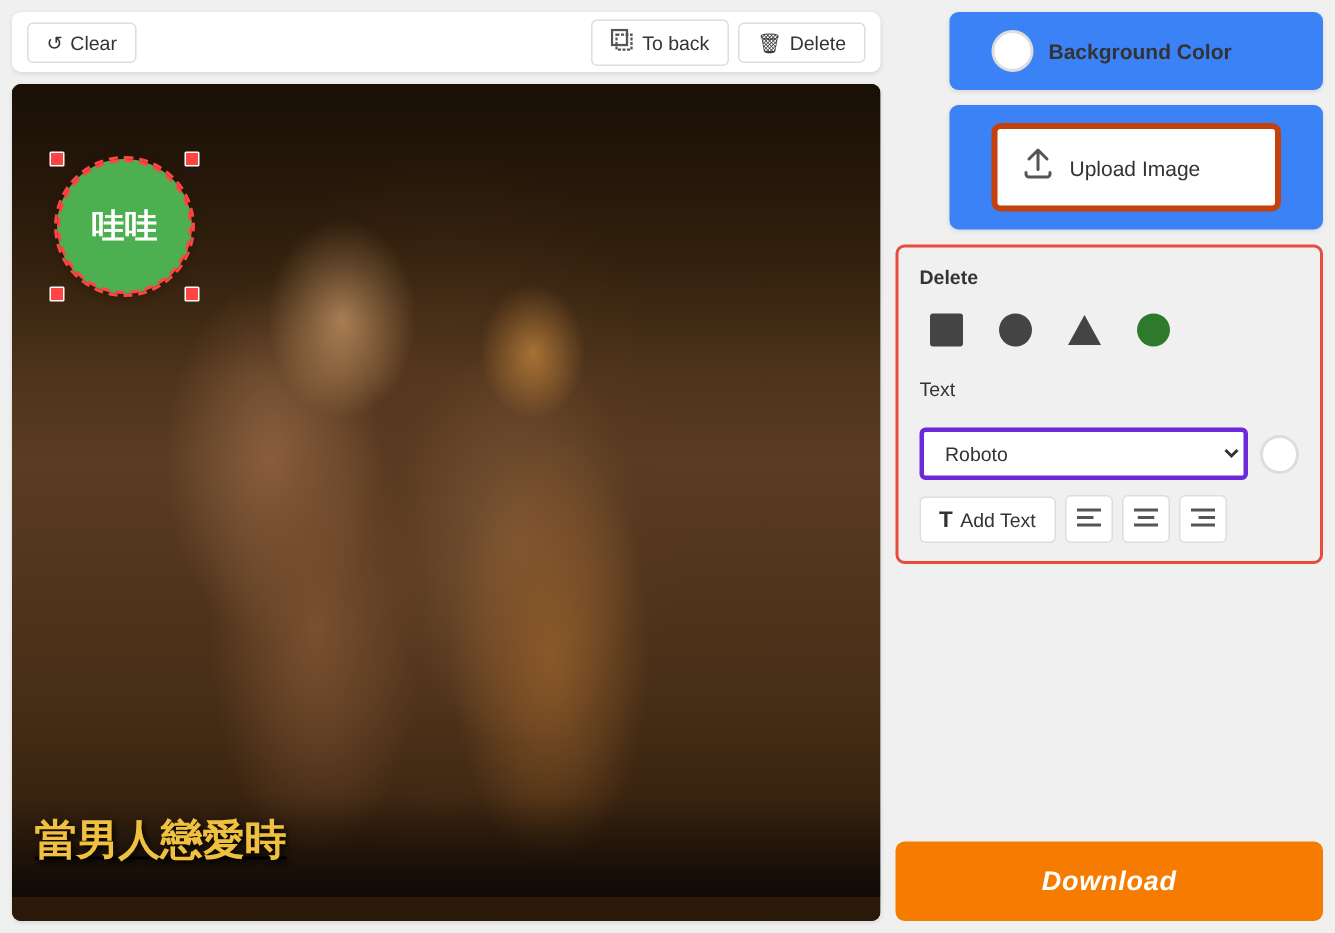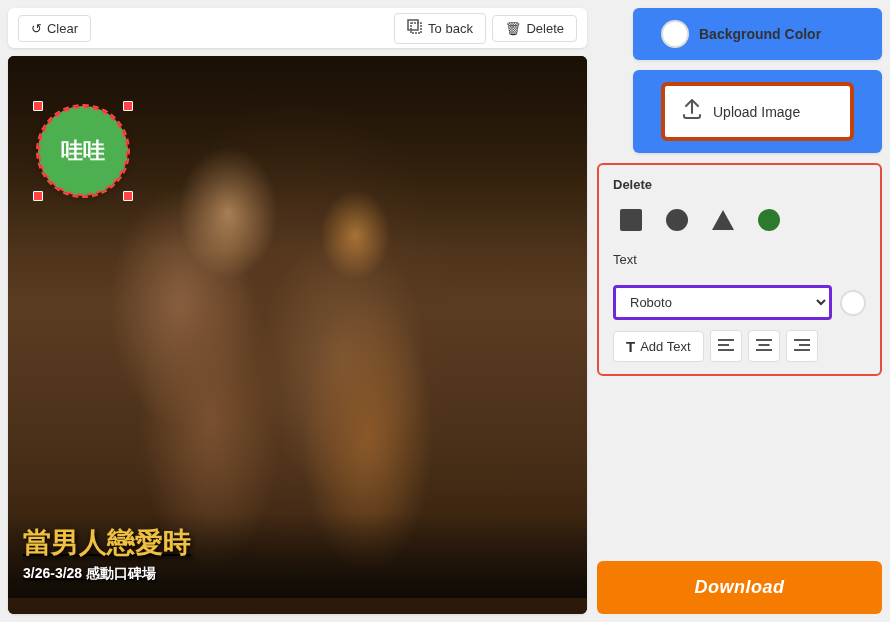--- a/index.html
+++ b/index.html
@@ -382,21 +382,20 @@
         <div class="selection-handles">
           <div class="handle tl"></div>
           <div class="handle tr"></div>
           <div class="handle bl"></div>
           <div class="handle br"></div>
         </div>
 
         <div class="poster-text-bottom">
           <div class="poster-title-zh">當男人戀愛時</div>
           <div class="poster-dates">
-            <div>3/26-3/28 感動口碑場</div>
           </div>
         </div>
       </div>
     </div>
   </div>
 
   <div class="right-panel">
 
     <div class="panel-card">
       <div class="bg-color-row">

